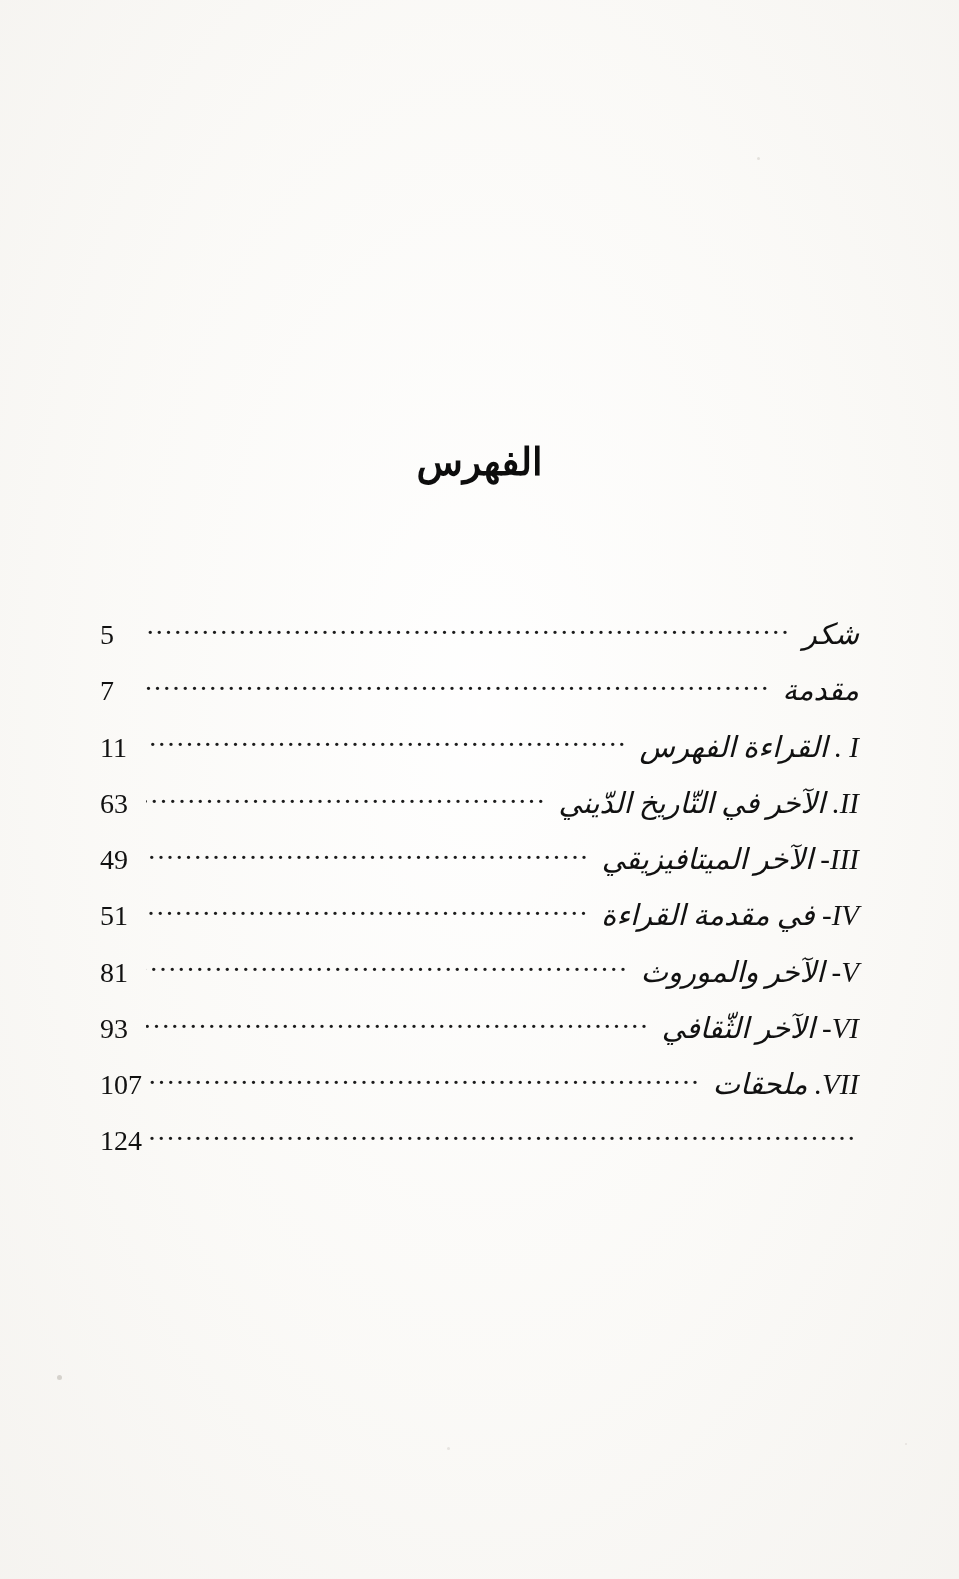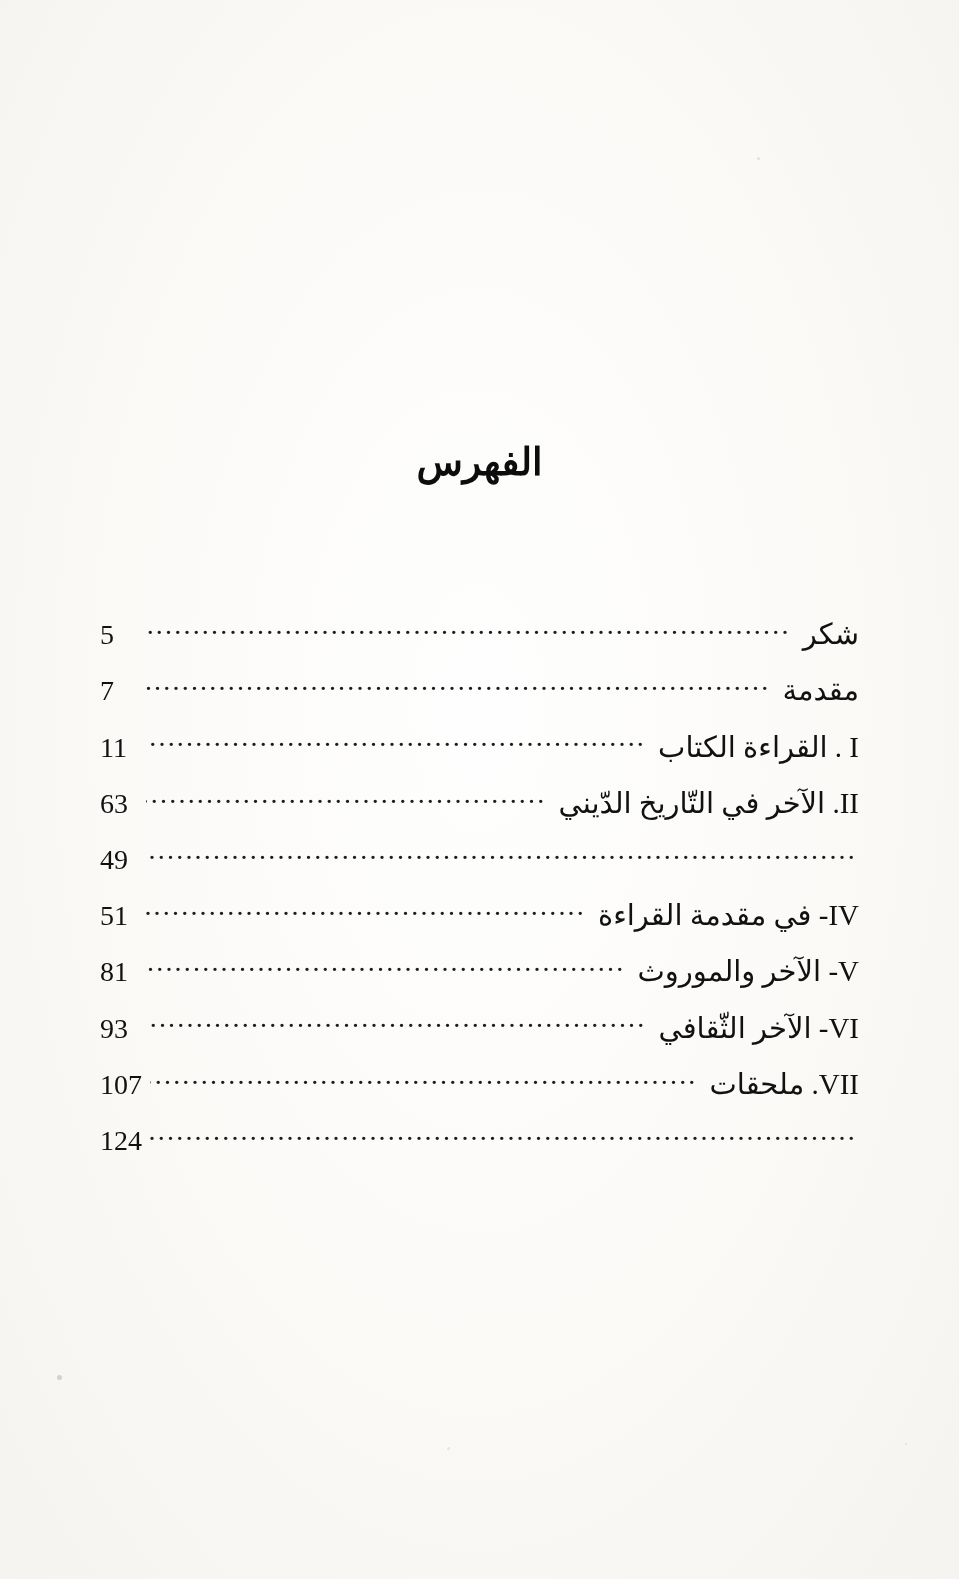--- a/index.html
+++ b/index.html
@@ -69,20 +69,21 @@
     font-size: 29px;
     line-height: 1.25;
     color: #111111;
     white-space: nowrap;
   }
 
   .toc-label {
     flex: 0 0 auto;
     padding-left: 10px;
     font-family: "Liberation Serif", "DejaVu Serif", serif;
+    font-style: italic;
   }
 
   .toc-dots {
     flex: 1 1 auto;
     overflow: hidden;
     position: relative;
     height: 1em;
     margin: 0 2px;
   }
   .toc-dots::after {
@@ -135,32 +136,33 @@
         <span class="toc-page">5</span>
       </div>
 
       <div class="toc-row">
         <span class="toc-label">مقدمة</span>
         <span class="toc-dots"></span>
         <span class="toc-page">7</span>
       </div>
 
       <div class="toc-row">
-        <span class="toc-label">I . القراءة الكتاب</span>
+        <span class="toc-label">I . القراءة الفهرس</span>
         <span class="toc-dots"></span>
         <span class="toc-page">11</span>
       </div>
 
       <div class="toc-row">
         <span class="toc-label">II. الآخر في التّاريخ الدّيني</span>
         <span class="toc-dots"></span>
         <span class="toc-page">63</span>
       </div>
 
       <div class="toc-row">
+        <span class="toc-label">III- الآخر الميتافيزيقي</span>
         <span class="toc-dots"></span>
         <span class="toc-page">49</span>
       </div>
 
       <div class="toc-row">
         <span class="toc-label">IV- في مقدمة القراءة</span>
         <span class="toc-dots"></span>
         <span class="toc-page">51</span>
       </div>
 

